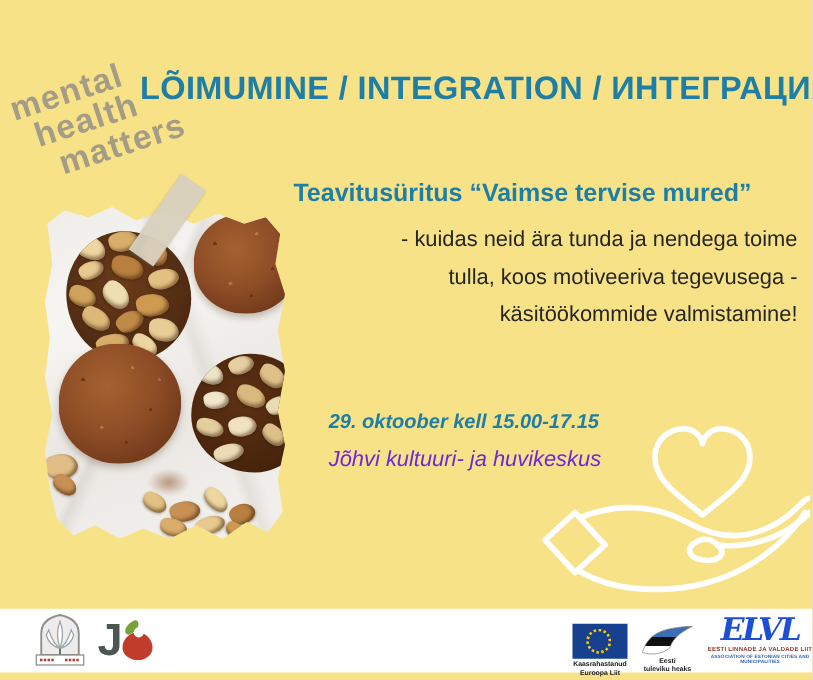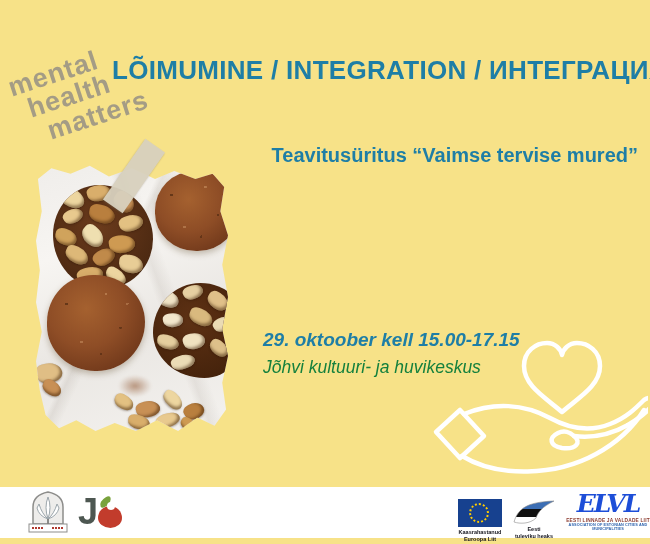--- a/index.html
+++ b/index.html
@@ -69,37 +69,37 @@
   }
   
   .tape{
     position:absolute;left:122px;top:139px;width:24px;height:74px;
     background:#D8D1BE;opacity:.95;transform:rotate(35deg);
     box-shadow:0 1px 2px rgba(120,110,90,.4);
   }
   
   .ev-head{
     position:absolute;right:12px;top:144px;margin:0;width:440px;
-    text-align:right;color:#1E7EA6;font-size:20px;font-weight:800;
+    text-align:center;color:#1E7EA6;font-size:20px;font-weight:800;
     white-space:nowrap;
   }
   .ev-body{
     position:absolute;right:12px;top:176px;margin:0;width:440px;
     text-align:right;color:#262626;font-size:17.5px;font-weight:500;
     line-height:30px;
   }
   .ev-body span{display:block;}
   .ev-date{
     position:absolute;left:263px;top:329px;
-    color:#1E7EA6;font-size:19px;font-weight:800;font-style:italic;
+    color:#1E7EA6;font-size:16px;font-weight:800;font-style:italic;
     white-space:nowrap;
   }
   .ev-venue{
     position:absolute;left:263px;top:357px;
-    color:#15803d;font-size:17.5px;font-style:italic;font-weight:500;
+    color:#6d28d9;font-size:17.5px;font-style:italic;font-weight:500;
     white-space:nowrap;
   }
   .hearthand{position:absolute;left:428px;top:336px;}
   
   .footer{
     position:absolute;left:0;top:487px;width:650px;height:51px;
     background:#FFFFFF;
   }
   .emblem{position:absolute;left:28px;top:2px;}
   .johvi{
@@ -193,20 +193,25 @@
     <i class="chip" style="left:148px;top:240px;width:20px;height:16px;background:#B97F3E;transform:rotate(-30deg)"></i>
     <i class="chip" style="left:92px;top:252px;width:22px;height:14px;background:#D9AE6B;transform:rotate(10deg)"></i>
     <i class="chip" style="left:120px;top:250px;width:24px;height:14px;background:#E8C98E;transform:rotate(-22deg)"></i>
     <i class="chip" style="left:144px;top:256px;width:18px;height:12px;background:#CE9A52;transform:rotate(33deg)"></i>
     <i class="chip" style="left:0;top:200px;width:26px;height:20px;background:#E0BE85;transform:rotate(-15deg)"></i>
     <i class="chip" style="left:6px;top:218px;width:20px;height:14px;background:#C89055;transform:rotate(28deg)"></i>
   </div>
   <div class="tape"></div>
 
   <h2 class="ev-head">Teavitusüritus “Vaimse tervise mured”</h2>
+  <p class="ev-body">
+    <span>- kuidas neid ära tunda ja nendega toime</span>
+    <span>tulla, koos motiveeriva tegevusega -</span>
+    <span>käsitöökommide valmistamine!</span>
+  </p>
   <div class="ev-date">29. oktoober kell 15.00-17.15</div>
   <div class="ev-venue">Jõhvi kultuuri- ja huvikeskus</div>
 
   <svg class="hearthand" width="220" height="150" viewBox="0 0 220 150" fill="none" stroke="#FFFFFF" stroke-width="4.5" stroke-linecap="round" stroke-linejoin="round">
     <path d="M134,76 C118,62 96,50 96,30 C96,15 108,7 119,7 C127,7 133,13 134,19 C135,13 141,7 149,7 C160,7 172,15 172,30 C172,50 150,62 134,76 Z"></path>
     <path d="M8,96 L32,74 L56,100 L32,122 Z"></path>
     <path d="M34,120 C70,142 128,140 168,118 C190,106 206,90 216,74"></path>
     <path d="M36,78 C66,66 96,68 122,82 C142,93 162,96 182,88 C198,82 208,72 216,64 C224,59 229,65 222,72 C216,79 210,83 200,89"></path>
     <path d="M200,89 C182,99 162,102 146,100"></path>
     <path d="M146,100 C154,106 148,114 134,112 C122,110 120,102 130,97 C136,94 142,96 146,100"></path>

